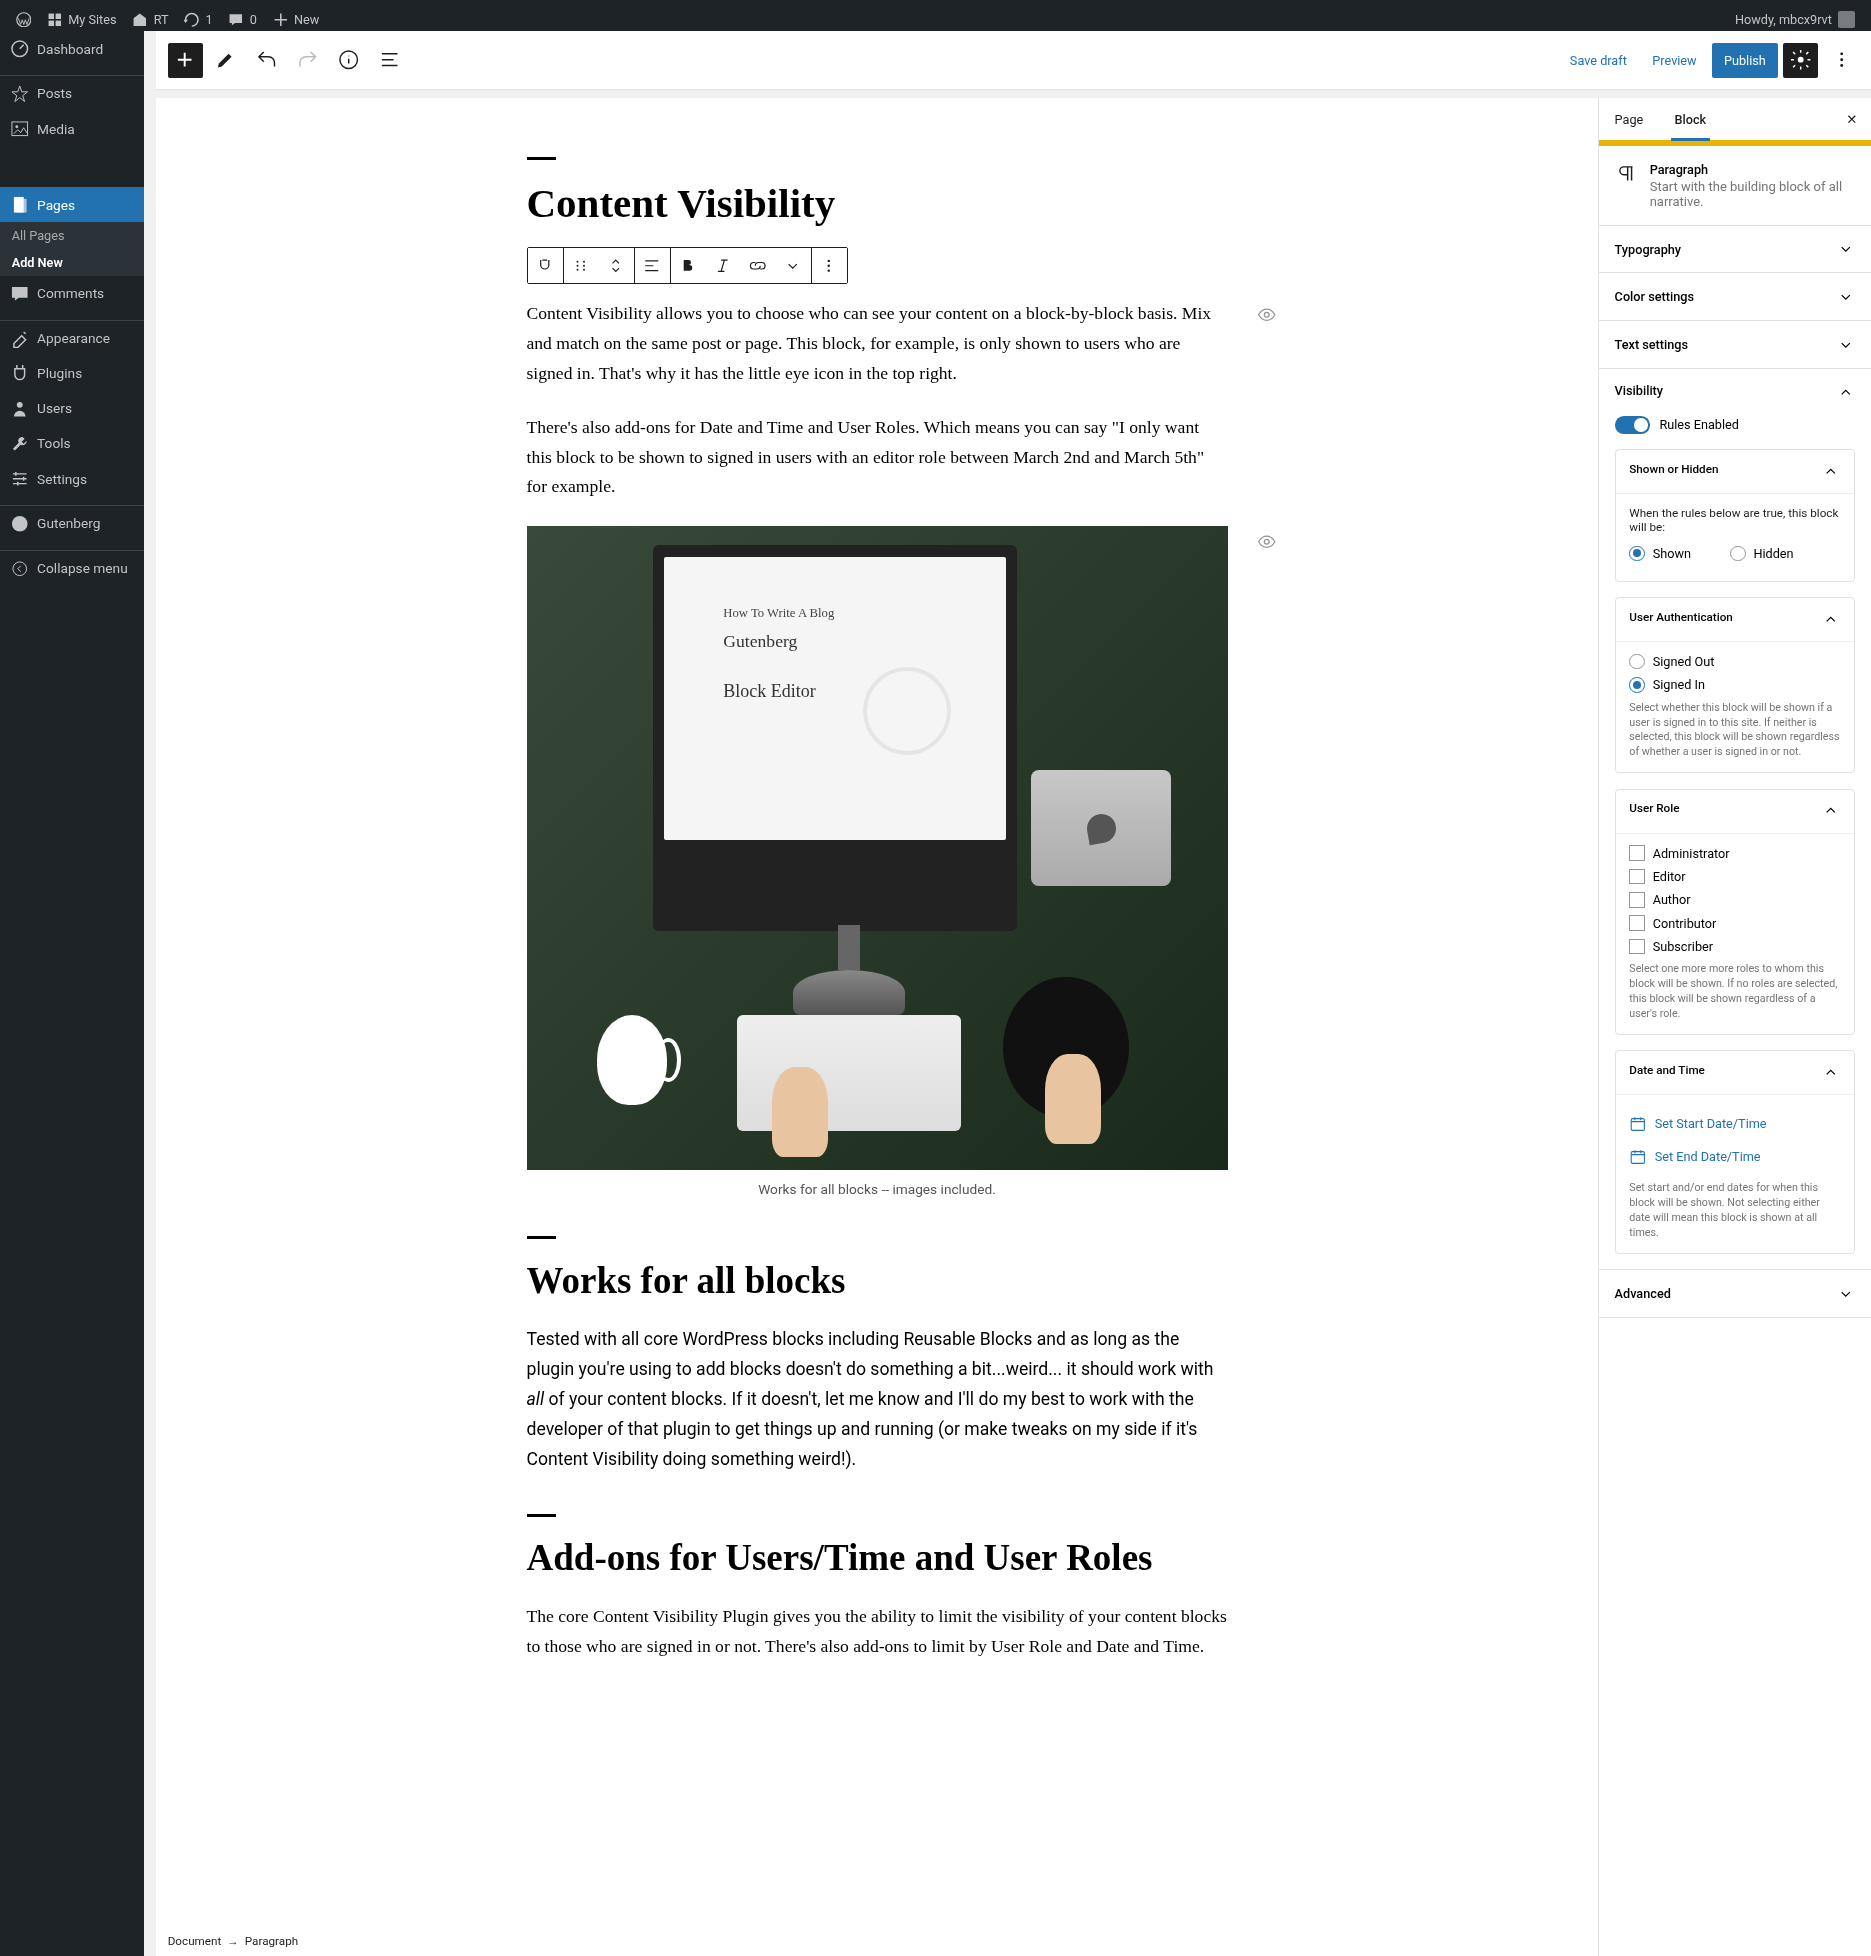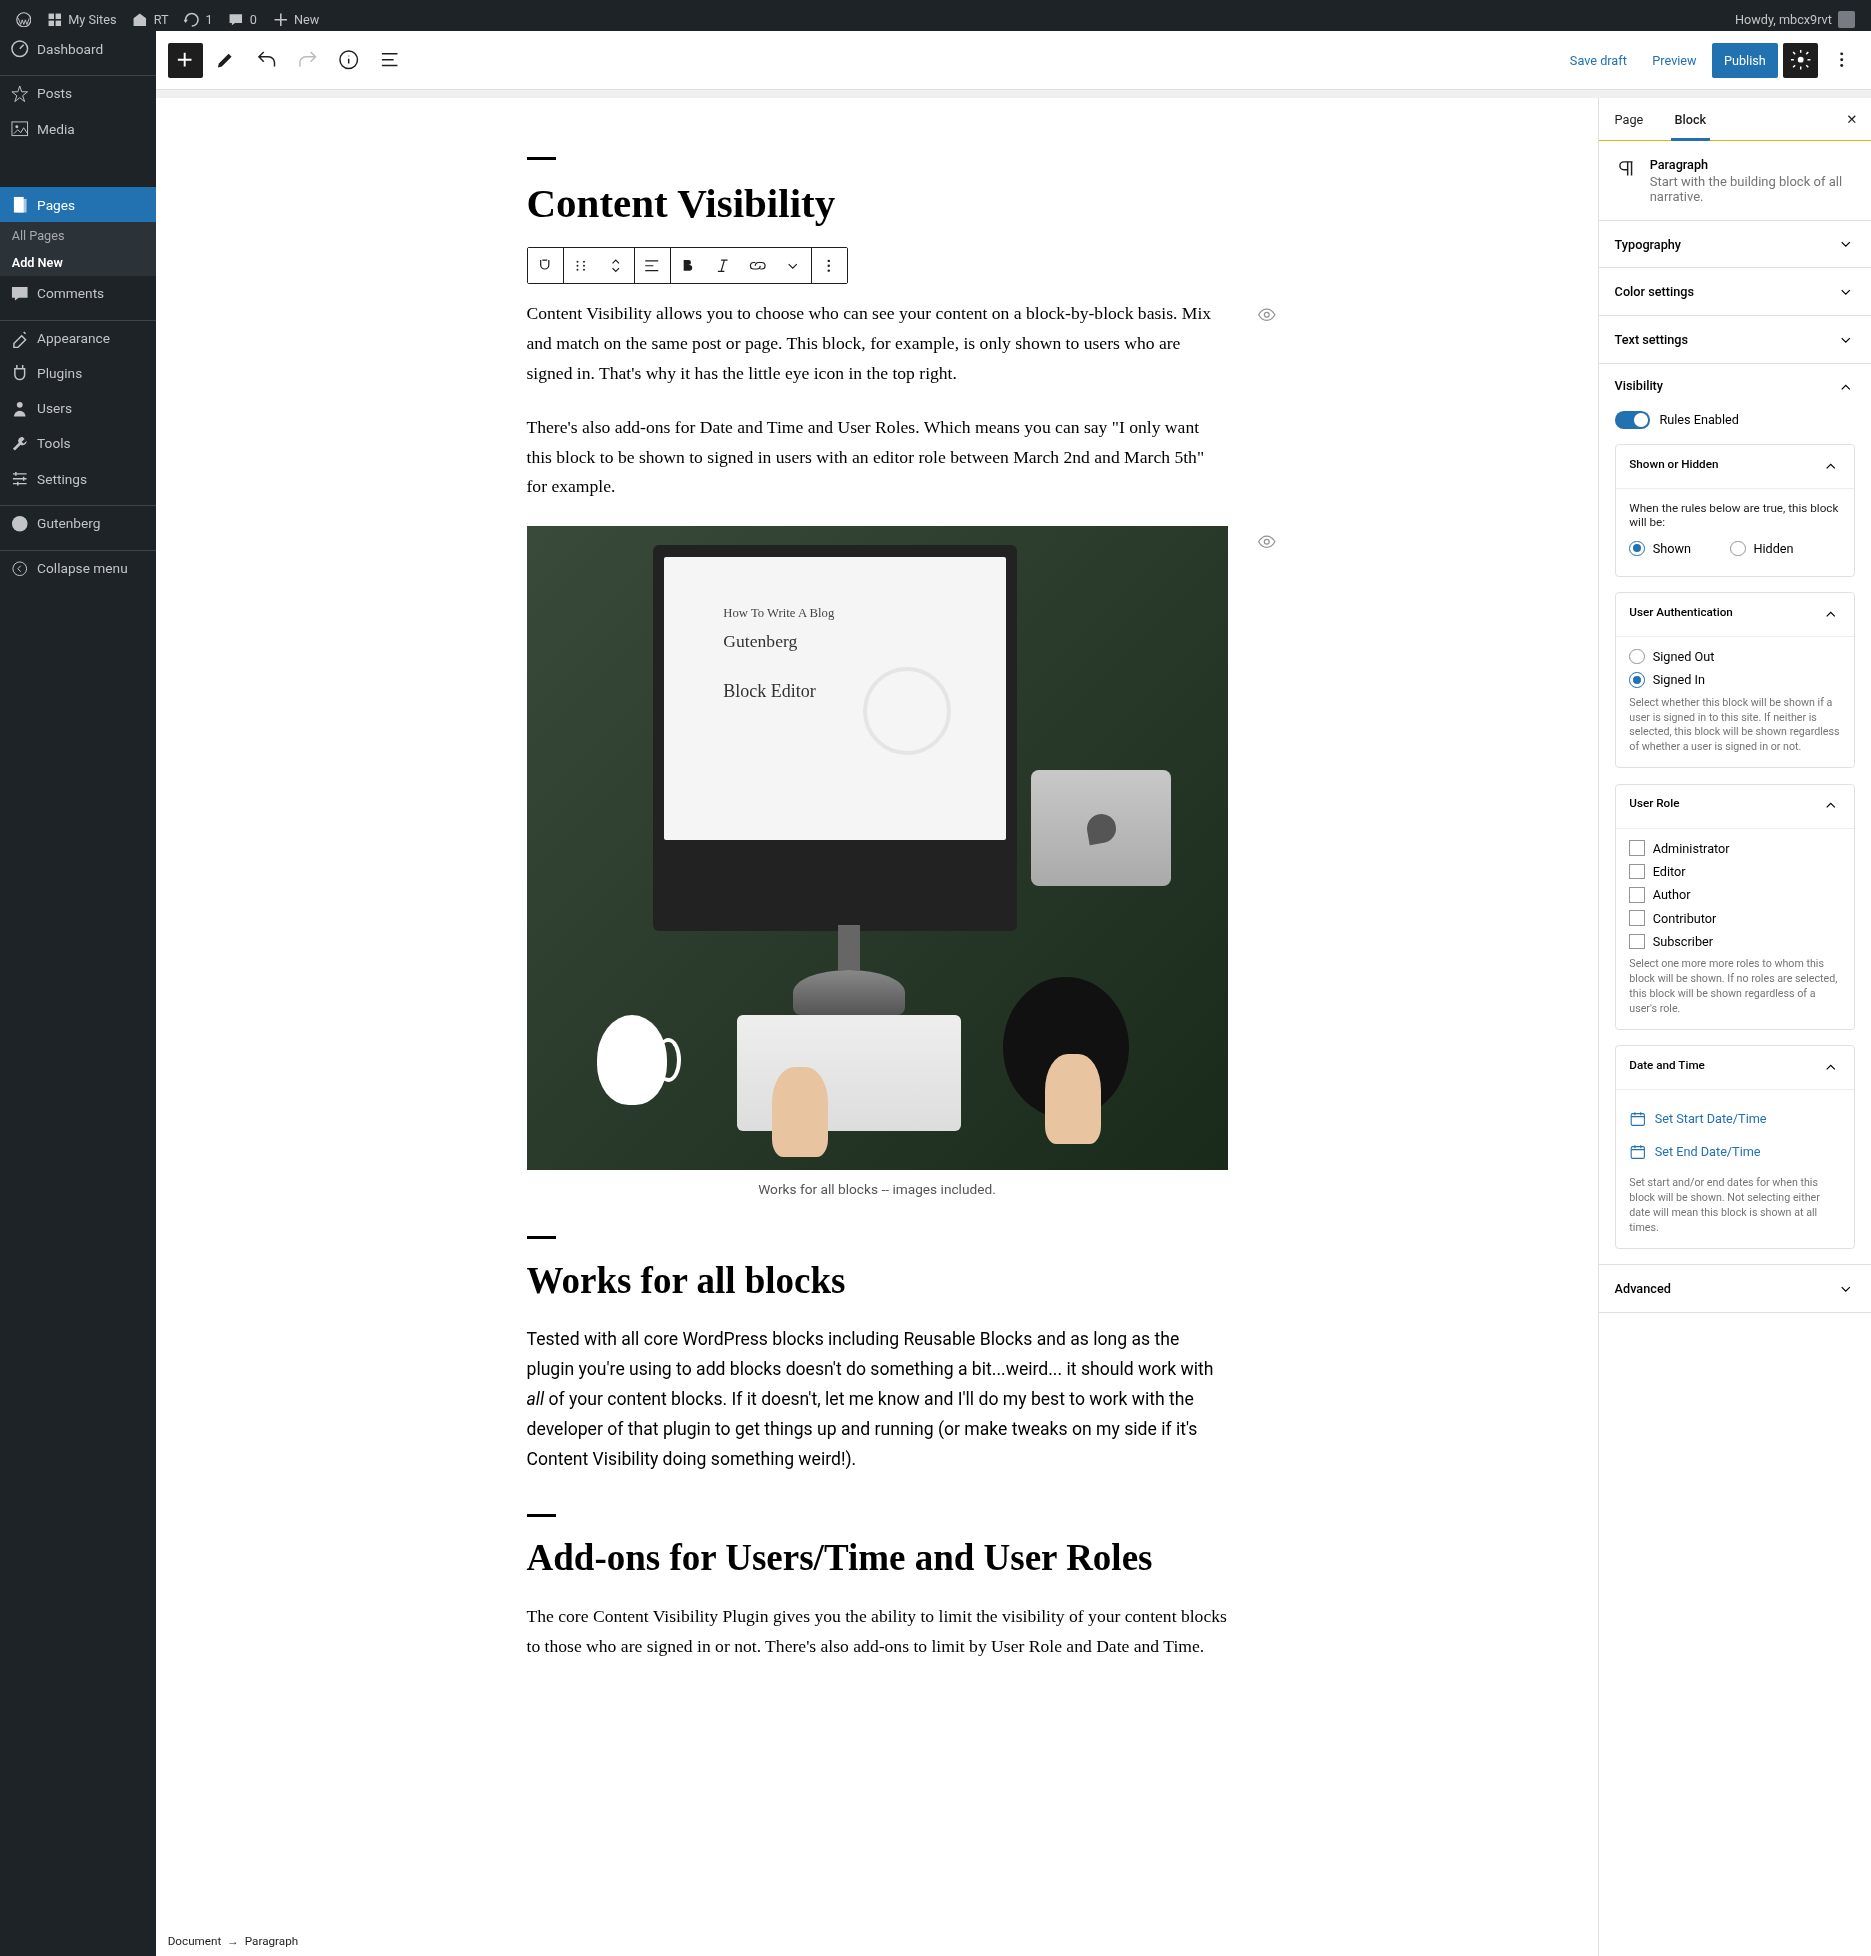--- a/index.html
+++ b/index.html
@@ -6,21 +6,21 @@
 body { background: #f0f0f1; overflow: hidden; }
 
 
 .admin-bar { height: 31px; background: #1d2327; color: #c3c4c7; display: flex; align-items: center; justify-content: space-between; font-size: 12.7px; padding: 0 7.8px; }
 .admin-bar-left, .admin-bar-right { display: flex; align-items: center; gap: 0; margin-top: 8px; }
 .admin-bar-item { display: flex; align-items: center; gap: 5.9px; padding: 0 7.8px; height: 31px; cursor: pointer; color: #c3c4c7; }
 .ab-icon { width: 15.6px; height: 15.6px; fill: currentColor; }
 .avatar { width: 17.6px; height: 17.6px; background: #787c82; border-radius: 2px; }
 
 
-.sidebar { position: fixed; left: 0; top: 31px; bottom: 0; width: 156px; background: #1d2327; color: #c3c4c7; font-size: 13.7px; }
+.sidebar { position: fixed; left: 0; top: 31px; bottom: 0; width: 144px; background: #1d2327; color: #c3c4c7; font-size: 13.7px; }
 .menu-item { display: flex; align-items: center; gap: 7.8px; padding: 7.8px 9.8px; cursor: pointer; color: #c3c4c7; }
 .menu-item.current { background: #2271b1; color: #fff; position: relative; margin-top: 41px; }
 .menu-item.current::after { content: ''; position: absolute; right: -7.8px; top: 50%; transform: translateY(-50%); border: 7.8px solid transparent; border-right-color: #f0f0f1; }
 .menu-icon { width: 19.5px; height: 19.5px; fill: currentColor; display: flex; align-items: center; justify-content: center; }
 .submenu { background: #2c3338; }
 .submenu-item { padding: 5.9px 11.7px; font-size: 12.7px; cursor: pointer; color: #a7aaad; }
 .submenu-item.current { color: #fff; font-weight: 600; }
 .menu-separator { height: 4.9px; border-bottom: 1px solid #3c434a; margin: 4.9px 0 0; }
 
 
@@ -68,21 +68,21 @@
 .cup::after{content:'';position:absolute;right:-20%;top:25%;width:30%;height:40%;border:4.9px solid #fff;border-radius:50%;border-left:none;}
 .hand{position:absolute;width:8%;height:14%;background:#e8c4a0;border-radius:40% 40% 20% 20%;}
 .hand.left{left:35%;bottom:2%;}
 .hand.right{right:18%;bottom:4%;}
 .fig-caption { text-align: center; font-size: 13.7px; color: #555; margin-top: 11.7px; }
 .h2 { font-size: 37px; font-weight: 700; margin: 39px 0 23.4px; font-family: Georgia, serif; }
 .h2::before { content: ''; display: block; width: 29px; height: 2.9px; background: #000; margin-bottom: 19.5px; }
 
 
 .settings-panel { width: 273px; background: #fff; border-left: 1px solid #e0e0e0; overflow-y: auto; font-size: 12.7px; }
-.panel-tabs { display: flex; border-bottom: 1px solid #eab308; position: relative; }
+.panel-tabs { display: flex; border-bottom: 6px solid #eab308; position: relative; }
 .panel-tab { padding: 13.7px 15.6px; cursor: pointer; color: #1e1e1e; font-size: 12.7px; border: none; background: none; }
 .panel-tab.active { font-weight: 500; position: relative; }
 .panel-tab.active::after { content: ''; position: absolute; left: 11.7px; right: 11.7px; bottom: -1px; height: 2.9px; background: #2271b1; }
 .panel-close { margin-left: auto; padding: 13.7px; cursor: pointer; color: #1e1e1e; border: none; background: none; }
 .block-card { display: flex; gap: 11.7px; padding: 15.6px; border-bottom: 1px solid #e0e0e0; }
 .block-icon { width: 23.4px; height: 23.4px; flex-shrink: 0; }
 .block-title { font-weight: 500; font-size: 12.7px; }
 .block-desc { font-size: 13px; color: #757575; margin-top: 2px; }
 .panel-section { border-bottom: 1px solid #e0e0e0; }
 .section-header { display: flex; justify-content: space-between; align-items: center; padding: 13.7px 15.6px; cursor: pointer; font-weight: 500; font-size: 12.7px; }

